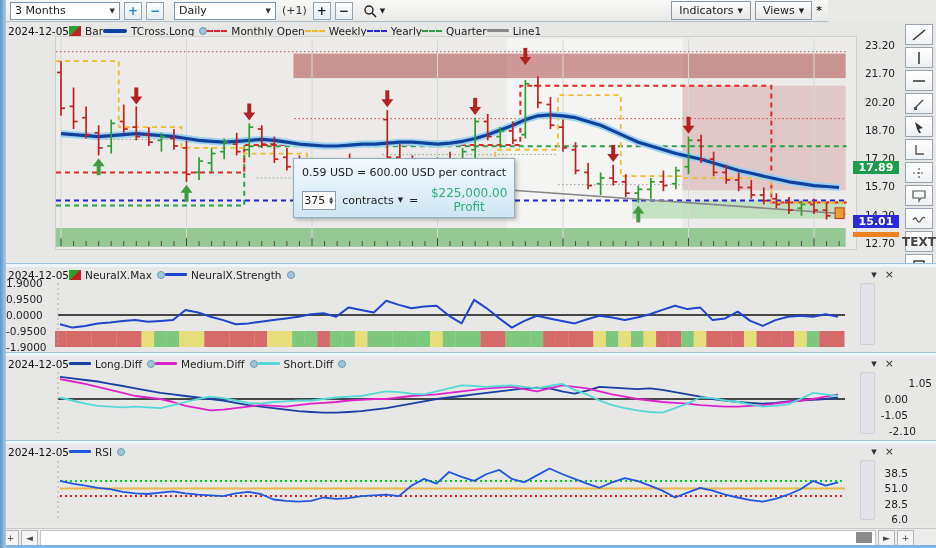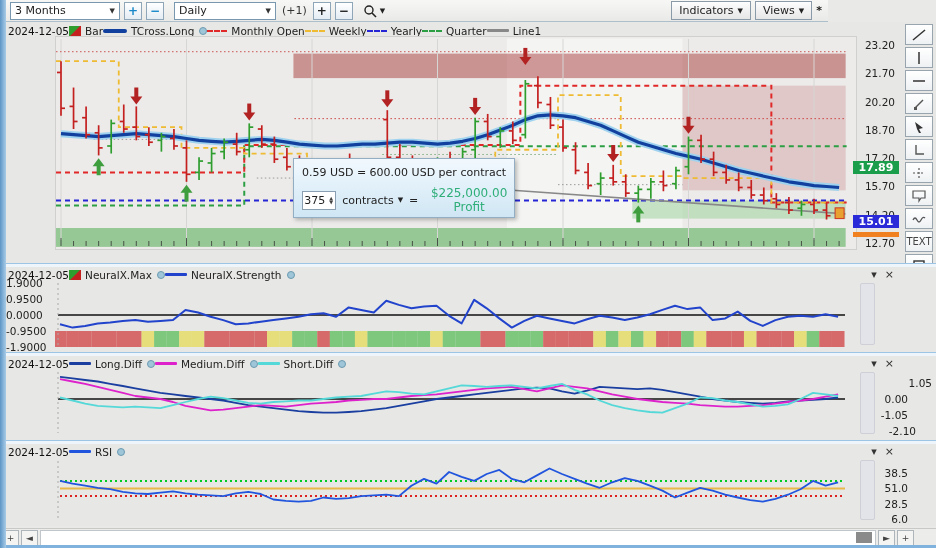--- a/index.html
+++ b/index.html
@@ -521,21 +521,21 @@
   <span class="dtool">
       <svg width="16" height="14">
         <path d="M2 2 H14 V9 H10 L8 12 L8 9 H2 Z" fill="none" stroke="#555" stroke-width="1.2"></path>
       </svg>
     </span>
   <span class="dtool">
       <svg width="16" height="14">
         <path d="M2 8 Q4 4 6 8 T10 8 T14 6" fill="none" stroke="#555" stroke-width="1.3"></path>
       </svg>
     </span>
-  <span class="dtool" style="font-size:10px;font-weight:normal;color:#444">
+  <span class="dtool" style="font-size:12px;font-weight:bold;color:#444">
       <span>TEXT</span>
     </span>
   <span class="dtool">
       <svg width="16" height="14">
         <rect x="3" y="3" width="10" height="8" fill="none" stroke="#333" stroke-width="1.4"></rect>
       </svg>
     </span>
   <span class="dtool">
       <svg width="16" height="14">
         <circle cx="8" cy="7" r="5" fill="none" stroke="#333" stroke-width="1.4"></circle>

